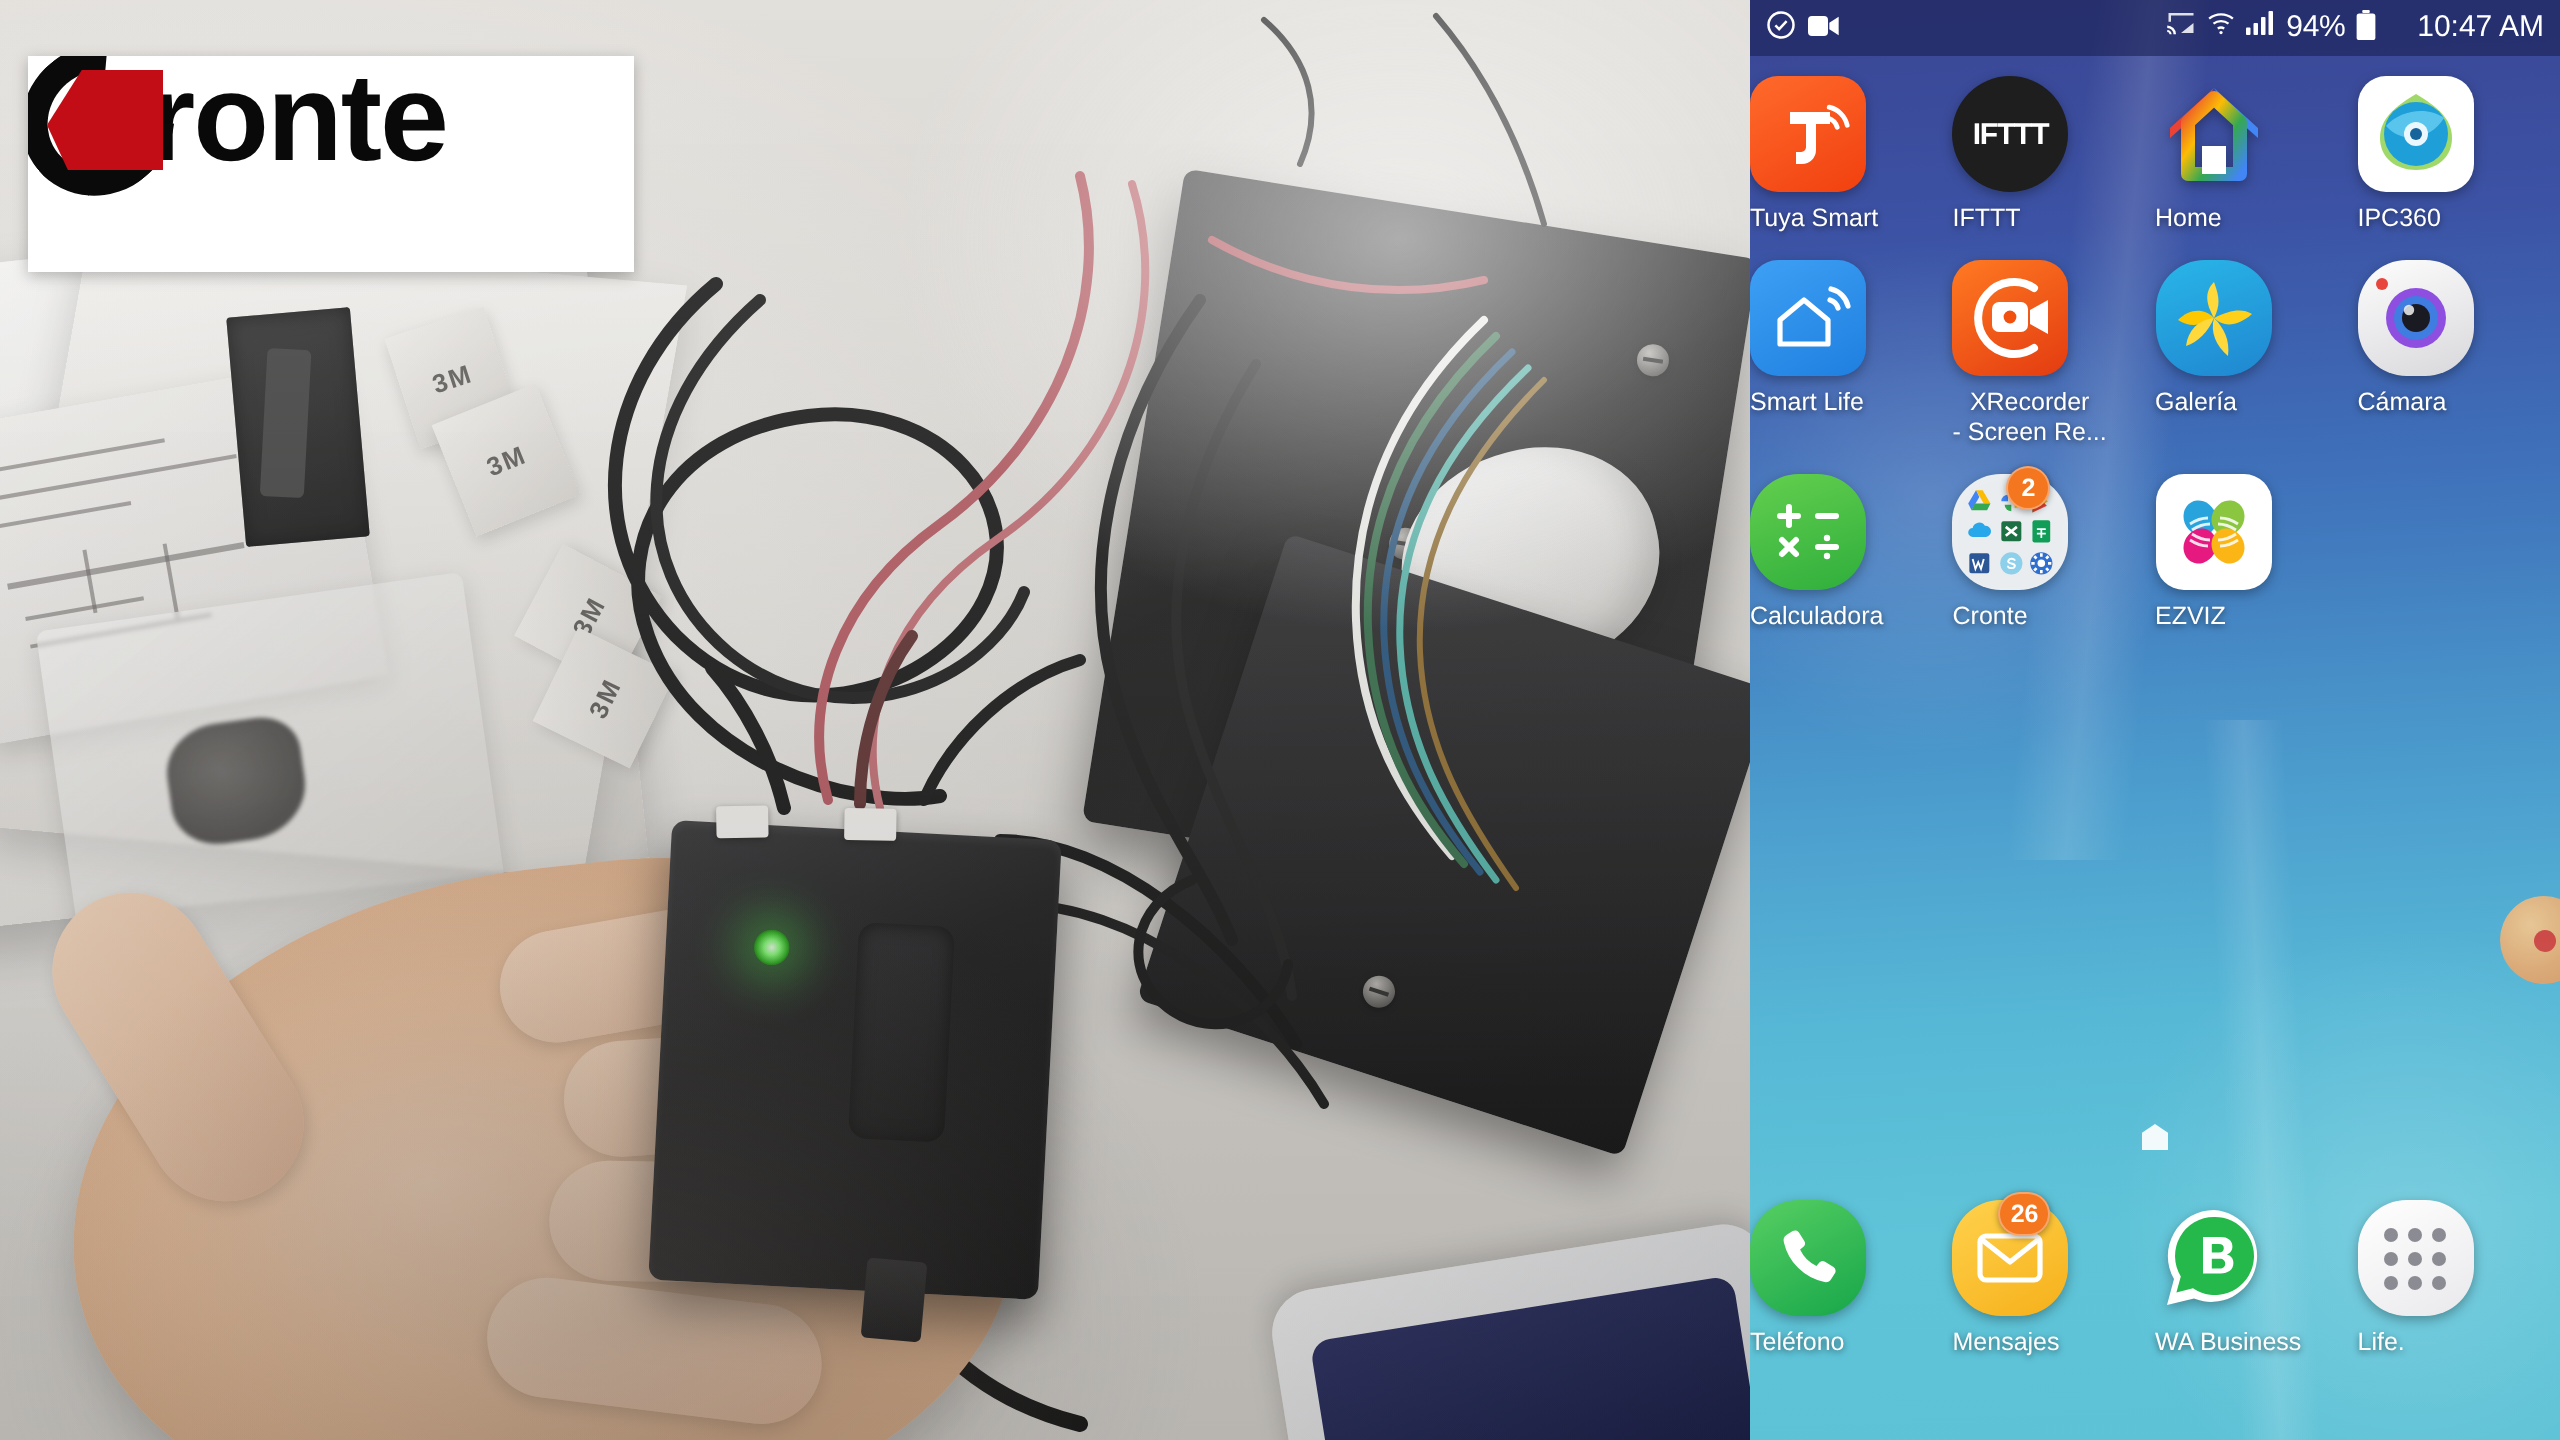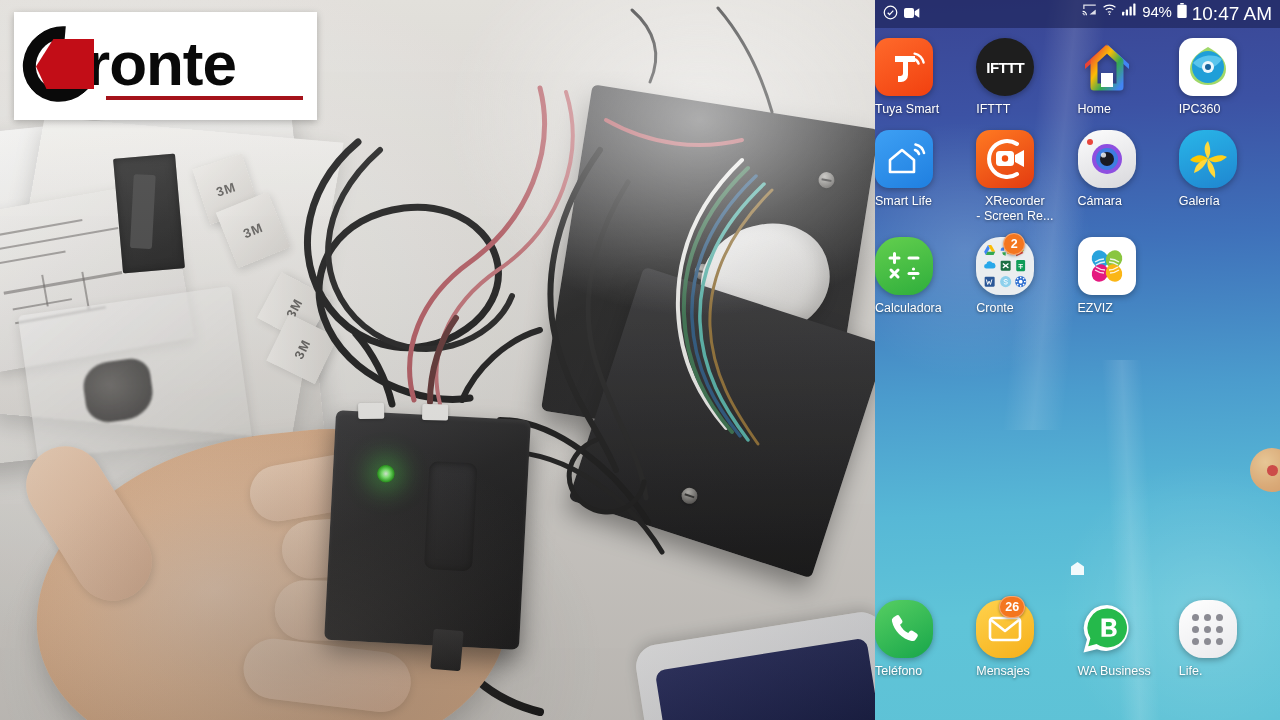--- a/index.html
+++ b/index.html
@@ -161,24 +161,24 @@
     box-shadow:0 -4px 14px rgba(0,0,0,.18);
   }
   .phone .scr{
     position:absolute; left:18px; top:26px; width:214px; height:90px;
     background:linear-gradient(160deg,#2a2f63,#141a44);
     border-radius:10px;
   }
 
   
   #logo{
-    position:absolute; left:14px; top:12px; width:303px; height:108px;
+    position:absolute; left:14px; top:28px; width:303px; height:108px;
     background:#fff; overflow:hidden;
     box-shadow:0 2px 7px rgba(0,0,0,.25);
-    display:flex; flex-direction:column; justify-content:center;
+    display:flex; flex-direction:row; justify-content:center;
   }
   #logo .word{
     position:relative; height:64px; margin-left:8px;
     display:flex; align-items:center;
   }
   #logo .bigC{
     position:relative; width:78px; height:74px; flex:0 0 auto; margin-right:-14px;
   }
   #logo .bigC .ring{
     position:absolute; inset:0;
@@ -230,21 +230,21 @@
   
   #statusbar{
     position:absolute; left:0; top:0; width:405px; height:28px;
     display:flex; align-items:center; padding:0 8px;
     color:#fff; font-size:14px;
     background:rgba(28,34,86,.62);
   }
   #statusbar .left{ display:flex; align-items:center; gap:6px; }
   #statusbar .right{ margin-left:auto; display:flex; align-items:flex-start; gap:5px; }
   #statusbar .pct{ font-size:15px; letter-spacing:-.2px; }
-  #statusbar .clock{ font-size:19px; margin-left:0; }
+  #statusbar .clock{ font-size:15px; margin-left:16px; }
 
   
   #app-grid{
     position:absolute; left:0; top:38px; width:405px;
     display:grid; grid-template-columns:repeat(4,1fr);
     row-gap:14px;
   }
   .app{
     display:flex; flex-direction:column; align-items:flex-start;
     position:relative; cursor:pointer;
@@ -548,46 +548,46 @@
             </svg>
           </div>
         </div>
         <div class="lbl" style="white-space:pre-line;">XRecorder
 - Screen Re...</div>
       </div>
 
 
       <div class="app">
         <div class="ic">
+          <div class="squircle" style="background:linear-gradient(160deg,#29b6e8,#1f86d0);display:flex;align-items:center;justify-content:center;">
+            <svg width="44" height="44" viewBox="0 0 44 44">
+              <path d="M22 4 C25 12 25 16 22 22 C18 15 17 9 22 4Z" fill="#ffd83b"></path>
+              <path d="M22 22 C30 18 36 17 41 20 C34 26 27 27 22 22Z" fill="#ffd019"></path>
+              <path d="M22 22 C27 27 30 33 29 41 C23 36 20 29 22 22Z" fill="#ffd83b"></path>
+              <path d="M22 22 C16 26 10 27 4 23 C10 17 17 17 22 22Z" fill="#fdc800"></path>
+              <path d="M22 22 C19 29 14 34 8 36 C9 28 14 23 22 22Z" fill="#ffd83b"></path>
+            </svg>
+          </div>
+        </div>
+        <div class="lbl">Galería</div>
+      </div>
+
+      <div class="app">
+        <div class="ic">
           <div class="squircle" style="background:linear-gradient(160deg,#fdfdfd,#d8d8dc);position:relative;display:flex;align-items:center;justify-content:center;">
             <div style="position:absolute;left:9px;top:9px;width:6px;height:6px;border-radius:50%;background:#e8463c;"></div>
             <svg width="34" height="34" viewBox="0 0 34 34">
               <circle cx="17" cy="17" r="15" fill="#8e4fe0"></circle>
               <circle cx="17" cy="17" r="11" fill="#3f7de0"></circle>
               <circle cx="17" cy="17" r="7" fill="#1a1a22"></circle>
               <circle cx="13.5" cy="13" r="2.6" fill="#fff" opacity=".8"></circle>
             </svg>
           </div>
         </div>
         <div class="lbl">Cámara</div>
-      </div>
-
-      <div class="app">
-        <div class="ic">
-          <div class="squircle" style="background:linear-gradient(160deg,#29b6e8,#1f86d0);display:flex;align-items:center;justify-content:center;">
-            <svg width="44" height="44" viewBox="0 0 44 44">
-              <path d="M22 4 C25 12 25 16 22 22 C18 15 17 9 22 4Z" fill="#ffd83b"></path>
-              <path d="M22 22 C30 18 36 17 41 20 C34 26 27 27 22 22Z" fill="#ffd019"></path>
-              <path d="M22 22 C27 27 30 33 29 41 C23 36 20 29 22 22Z" fill="#ffd83b"></path>
-              <path d="M22 22 C16 26 10 27 4 23 C10 17 17 17 22 22Z" fill="#fdc800"></path>
-              <path d="M22 22 C19 29 14 34 8 36 C9 28 14 23 22 22Z" fill="#ffd83b"></path>
-            </svg>
-          </div>
-        </div>
-        <div class="lbl">Galería</div>
       </div>
 
       <div class="app">
         <div class="ic">
           <div class="squircle" style="background:linear-gradient(160deg,#63cf4e,#2fae3c);display:flex;align-items:center;justify-content:center;">
             <svg width="40" height="40" viewBox="0 0 40 40" stroke="#fff" stroke-width="3" stroke-linecap="round" fill="none">
               <path d="M6 12h9M10.5 7.5v9"></path>
               <path d="M25 12h9"></path>
               <path d="M7 24l7 7M14 24l-7 7"></path>
               <path d="M25 27.5h9"></path>

